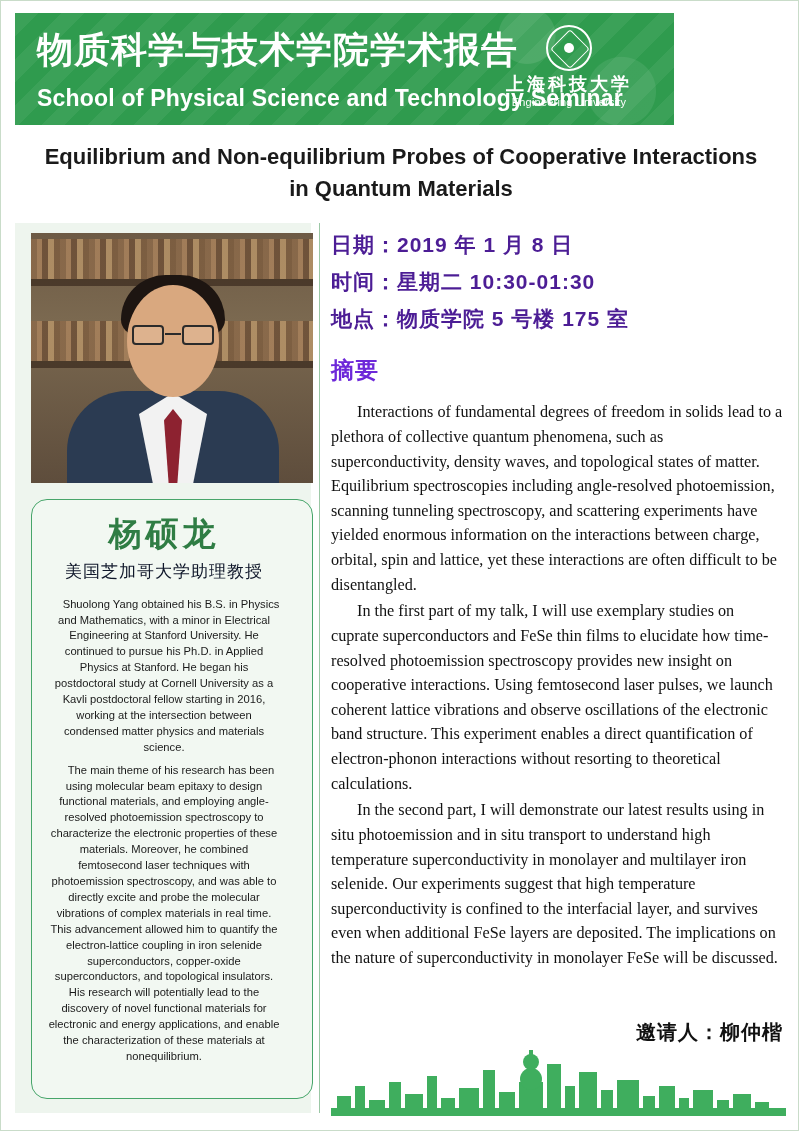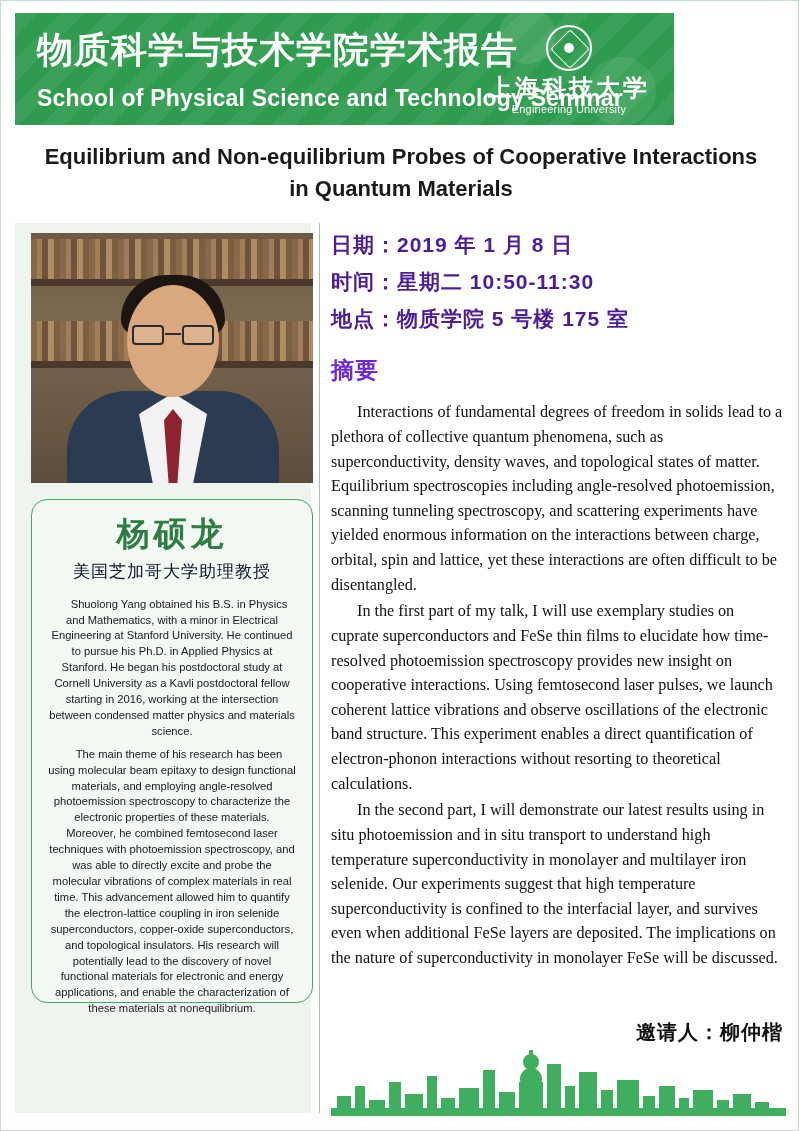--- a/index.html
+++ b/index.html
@@ -83,21 +83,21 @@
   .logo-seal:after {
     content: "";
     position: absolute;
     left: 50%; top: 50%;
     width: 10px; height: 10px;
     margin: -5px 0 0 -5px;
     background: #ffffff;
     border-radius: 50%;
   }
   .logo-cn {
-    font-size: 24px;
+    font-size: 18px;
     color: #ffffff;
     font-weight: bold;
     letter-spacing: 3px;
     line-height: 1.2;
   }
   .logo-en {
     font-size: 11px;
     color: #ffffff;
     letter-spacing: 0.2px;
   }
@@ -196,25 +196,25 @@
     position: absolute;
     left: 133px; top: 176px;
     width: 18px; height: 80px;
     background: #8d2230;
     clip-path: polygon(50% 0, 100% 14%, 72% 100%, 28% 100%, 0 14%);
   }
   
   .speaker-card {
     position: absolute;
     left: 16px; top: 276px;
-    width: 282px; height: 504px;
+    width: 282px; height: 600px;
     border: 1.5px solid #47a56a;
     border-radius: 16px;
     background: #f2f8f2;
-    padding: 14px 16px 10px 16px;
+    padding: 14px 32px 10px 16px;
   }
   .speaker-name {
     text-align: center;
     font-size: 33px;
     font-weight: bold;
     color: #2f7d44;
     letter-spacing: 4px;
     line-height: 1.2;
   }
   .speaker-affil {
@@ -358,21 +358,21 @@
         <p>Shuolong Yang obtained his B.S. in Physics and Mathematics, with a minor in Electrical Engineering at Stanford University. He continued to pursue his Ph.D. in Applied Physics at Stanford. He began his postdoctoral study at Cornell University as a Kavli postdoctoral fellow starting in 2016, working at the intersection between condensed matter physics and materials science.</p>
         <p>The main theme of his research has been using molecular beam epitaxy to design functional materials, and employing angle-resolved photoemission spectroscopy to characterize the electronic properties of these materials. Moreover, he combined femtosecond laser techniques with photoemission spectroscopy, and was able to directly excite and probe the molecular vibrations of complex materials in real time. This advancement allowed him to quantify the electron-lattice coupling in iron selenide superconductors, copper-oxide superconductors, and topological insulators. His research will potentially lead to the discovery of novel functional materials for electronic and energy applications, and enable the characterization of these materials at nonequilibrium.</p>
       </div>
     </div>
   </div>
 
   <div class="v-divider"></div>
 
   <div class="right-col">
     <div class="info-line">日期：2019 年 1 月 8 日</div>
-    <div class="info-line">时间：星期二 10:50-11:30</div>
+    <div class="info-line">时间：星期二 10:30-01:30</div>
     <div class="info-line">地点：物质学院 5 号楼 175 室</div>
 
     <div class="abstract-heading">摘要</div>
     <div class="abstract-body">
       <p>Interactions of fundamental degrees of freedom in solids lead to a plethora of collective quantum phenomena, such as superconductivity, density waves, and topological states of matter. Equilibrium spectroscopies including angle-resolved photoemission, scanning tunneling spectroscopy, and scattering experiments have yielded enormous information on the interactions between charge, orbital, spin and lattice, yet these interactions are often difficult to be disentangled.</p>
       <p>In the first part of my talk, I will use exemplary studies on cuprate superconductors and FeSe thin films to elucidate how time-resolved photoemission spectroscopy provides new insight on cooperative interactions. Using femtosecond laser pulses, we launch coherent lattice vibrations and observe oscillations of the electronic band structure. This experiment enables a direct quantification of electron-phonon interactions without resorting to theoretical calculations.</p>
       <p>In the second part, I will demonstrate our latest results using in situ photoemission and in situ transport to understand high temperature superconductivity in monolayer and multilayer iron selenide. Our experiments suggest that high temperature superconductivity is confined to the interfacial layer, and survives even when additional FeSe layers are deposited. The implications on the nature of superconductivity in monolayer FeSe will be discussed.</p>
     </div>
   </div>
 

